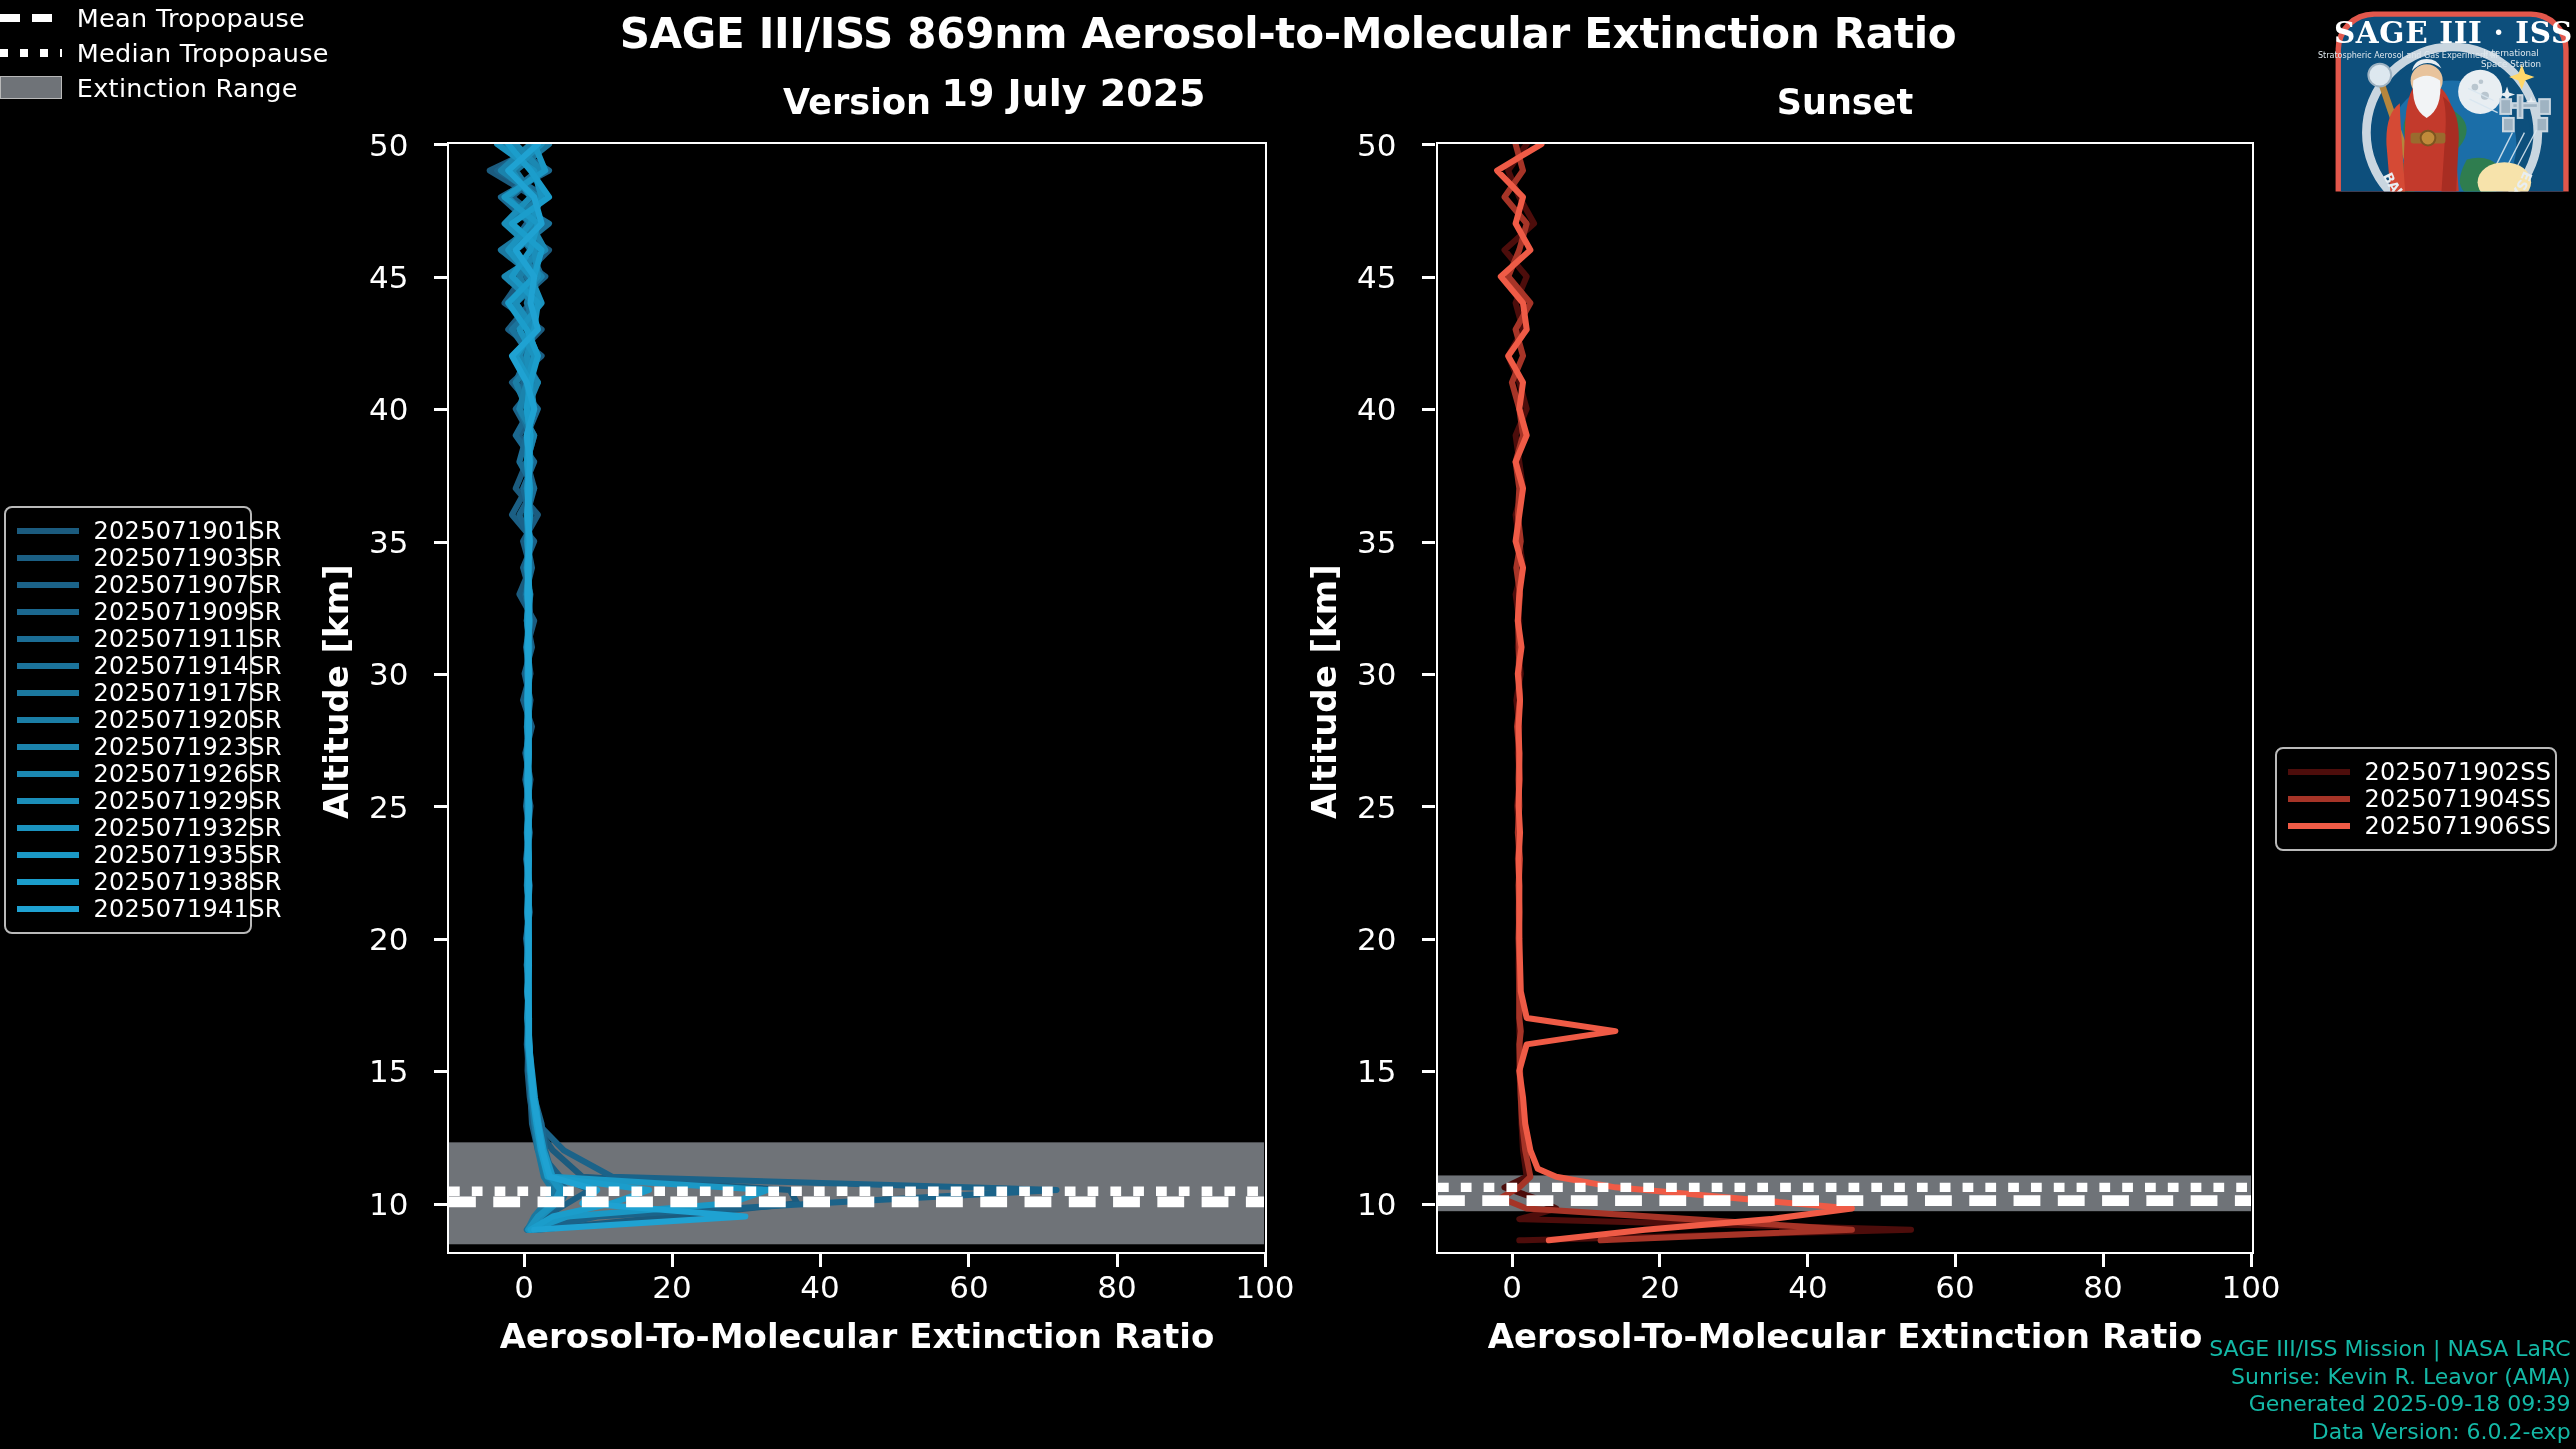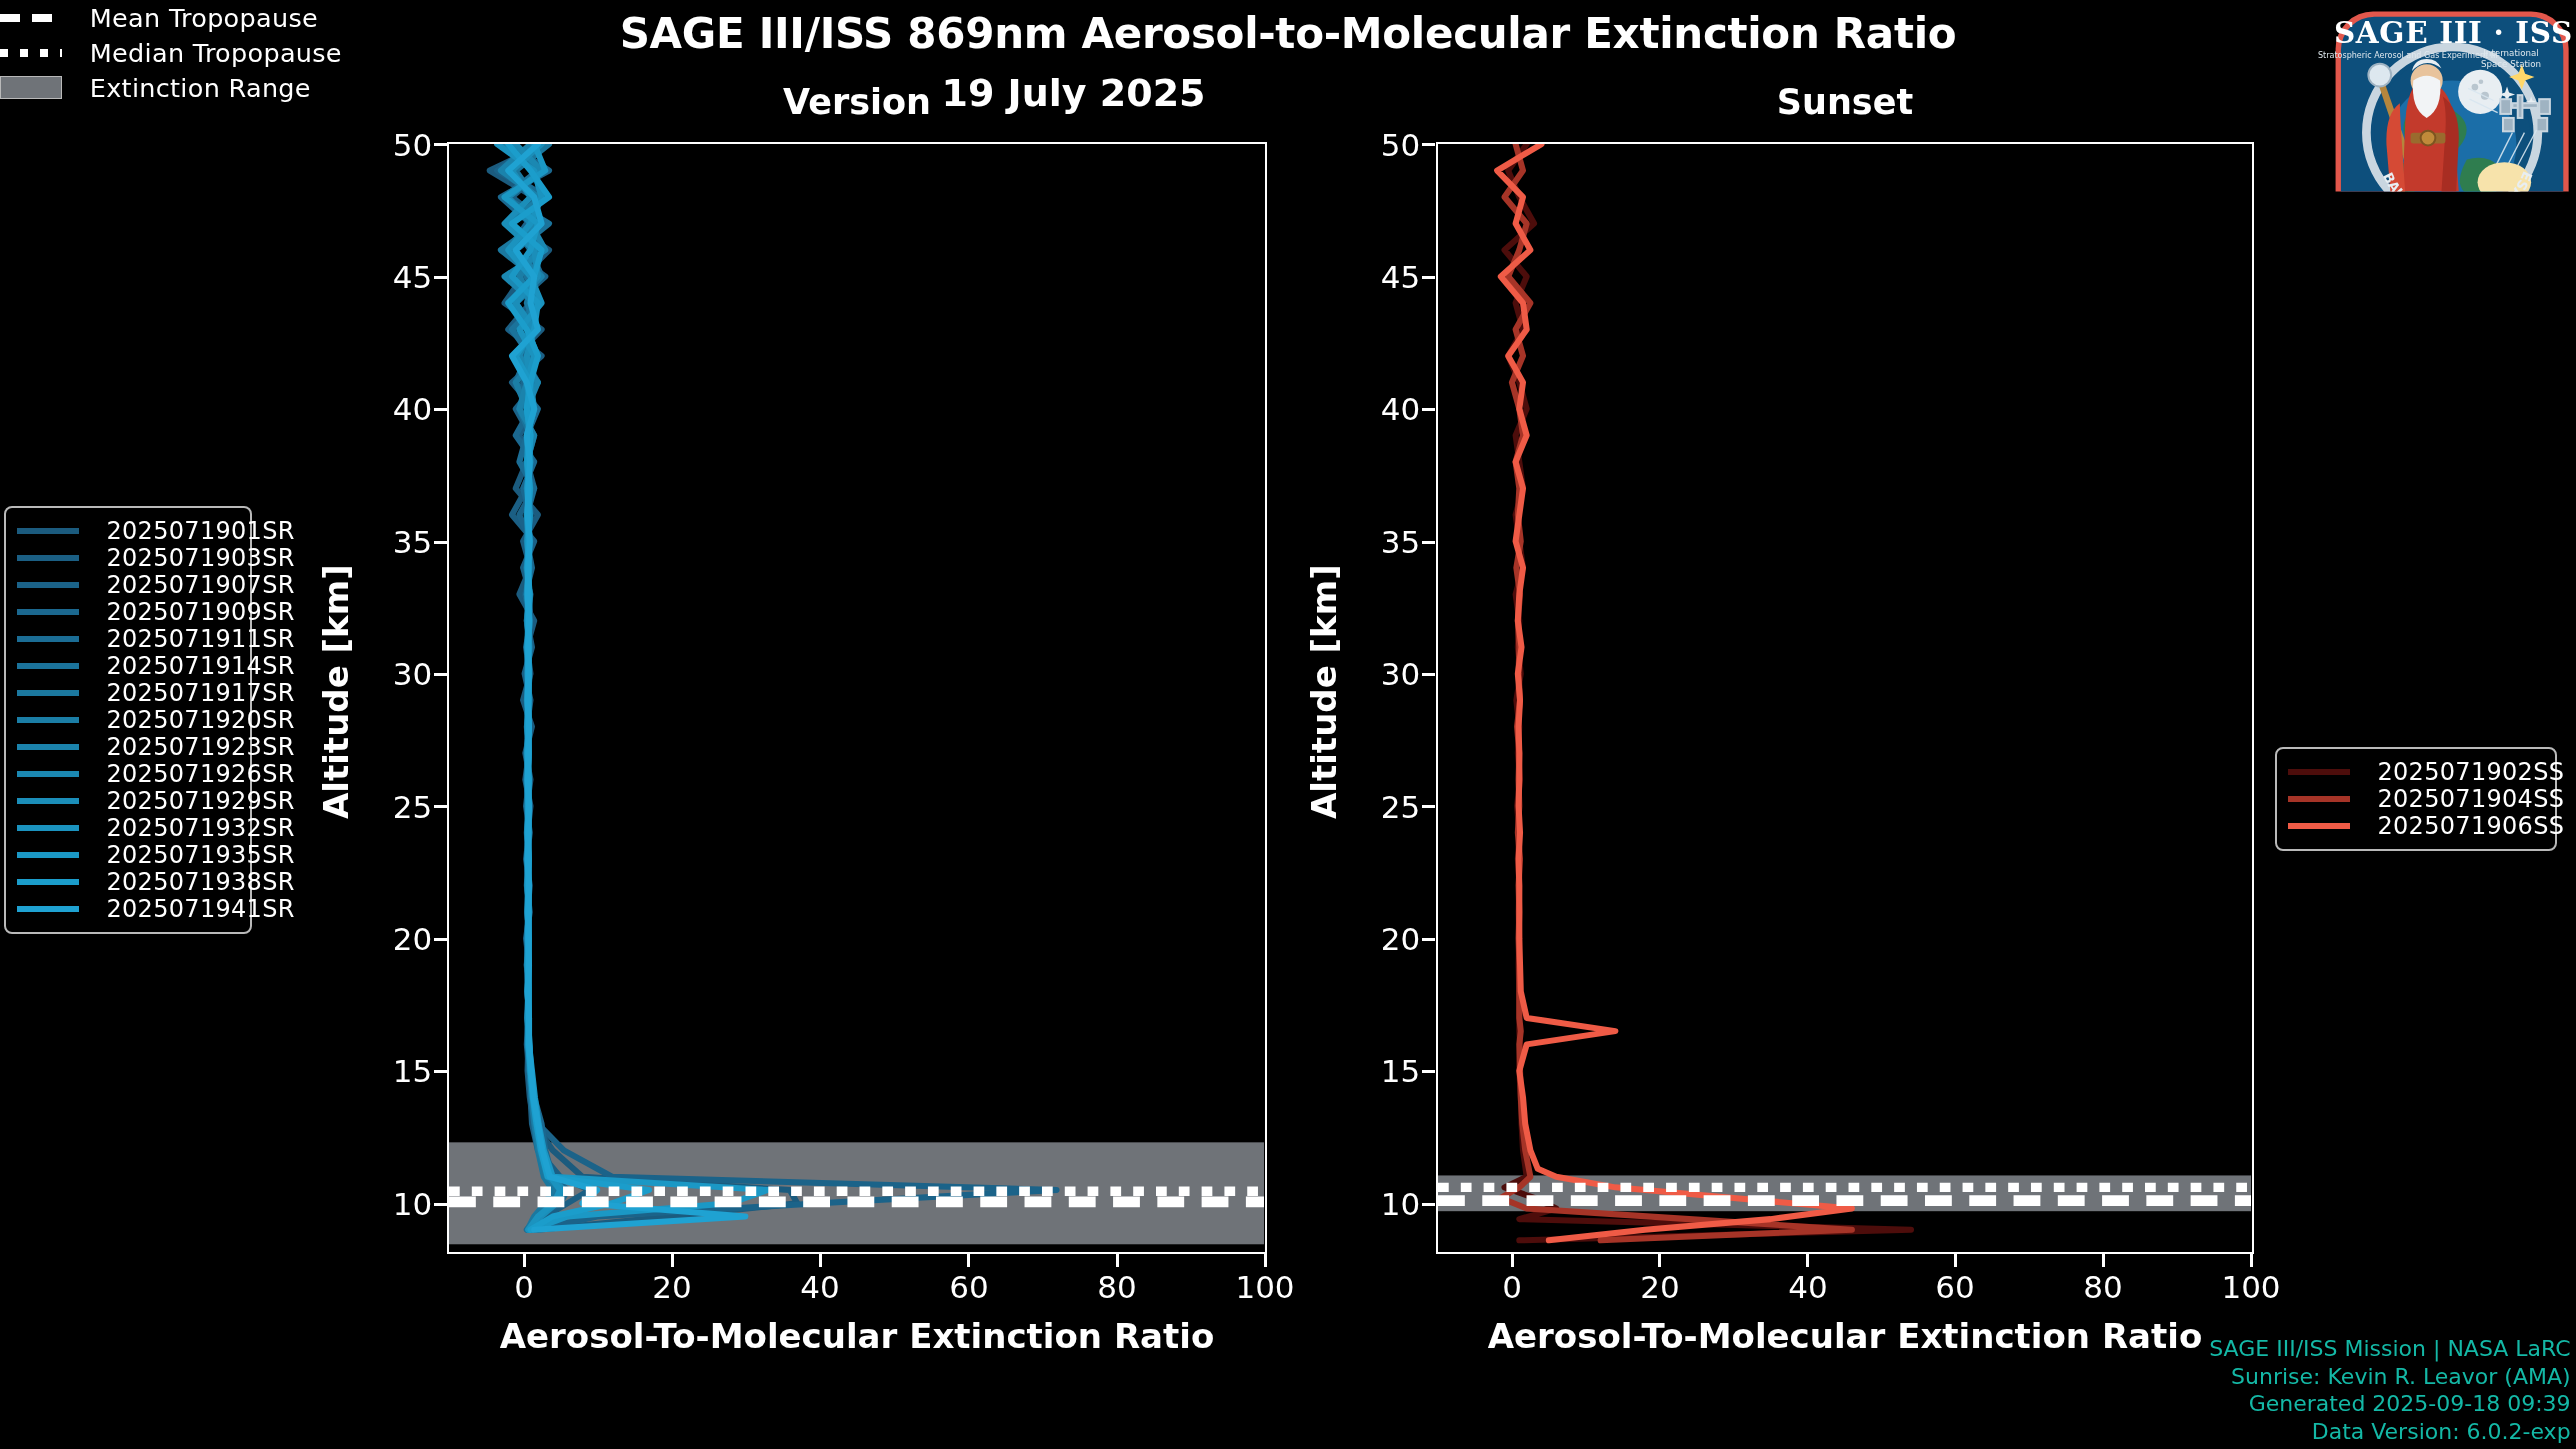--- a/index.html
+++ b/index.html
@@ -27,36 +27,36 @@
 
   
   .plot-frame{position:absolute;border:2.7px solid #fff;background:#000;box-sizing:border-box;}
   #plot-sunrise{left:447px;top:142px;width:820px;height:1112px;}
   #plot-sunset{left:1436px;top:142px;width:818px;height:1112px;}
 
   .plot-inner{position:absolute;inset:0;overflow:hidden;}
 
   
   .ytick{position:absolute;right:0;transform:translateY(-50%);
-         font-size:31px;color:#fff;text-align:right;width:87px;padding-right:14.8px;}
+         font-size:31px;color:#fff;text-align:center;width:87px;padding-right:14.8px;}
   .ytick-mark{position:absolute;width:13.4px;height:2.7px;background:#fff;}
   .xtick{position:absolute;top:14.8px;transform:translateX(-50%);
          font-size:31px;color:#fff;white-space:nowrap;}
   .xtick-mark{position:absolute;top:0;width:2.7px;height:13.4px;background:#fff;}
 
   .ylabel{position:absolute;font-size:34px;font-weight:bold;color:#fff;
           transform-origin:0 0;transform:rotate(-90deg);white-space:nowrap;}
   .xlabel{position:absolute;font-size:34px;font-weight:bold;color:#fff;text-align:center;}
 
   
   .legend-box{position:absolute;border:2px solid #b9b9b9;border-radius:8px;
               background:#000;padding:9.4px 12px 9.4px 10.7px;box-sizing:border-box;}
   .legend-row{display:flex;align-items:center;height:27px;}
   .legend-swatch{width:62px;height:6px;margin-right:14.8px;flex:none;}
-  .legend-text{font-size:24px;color:#fff;white-space:nowrap;letter-spacing:0.3px;margin-left:13px;}
+  .legend-text{font-size:24px;color:#fff;white-space:nowrap;letter-spacing:0.3px;}
 
   #legend-sunrise{left:4px;top:506px;width:248px;}
   #legend-sunset{left:2275px;top:747px;width:282px;}
 
   #legend-tropo{left:6.7px;top:1303px;width:282px;border:none;padding:0;}
   #legend-tropo .legend-row{height:35px;}
   #legend-tropo .legend-text{font-size:25.5px;}
   .sw-dashed{width:62px;height:8px;margin-right:14.8px;flex:none;
     background:repeating-linear-gradient(to right,#fff 0 20px,transparent 20px 32px);}
   .sw-dotted{width:62px;height:8px;margin-right:14.8px;flex:none;

